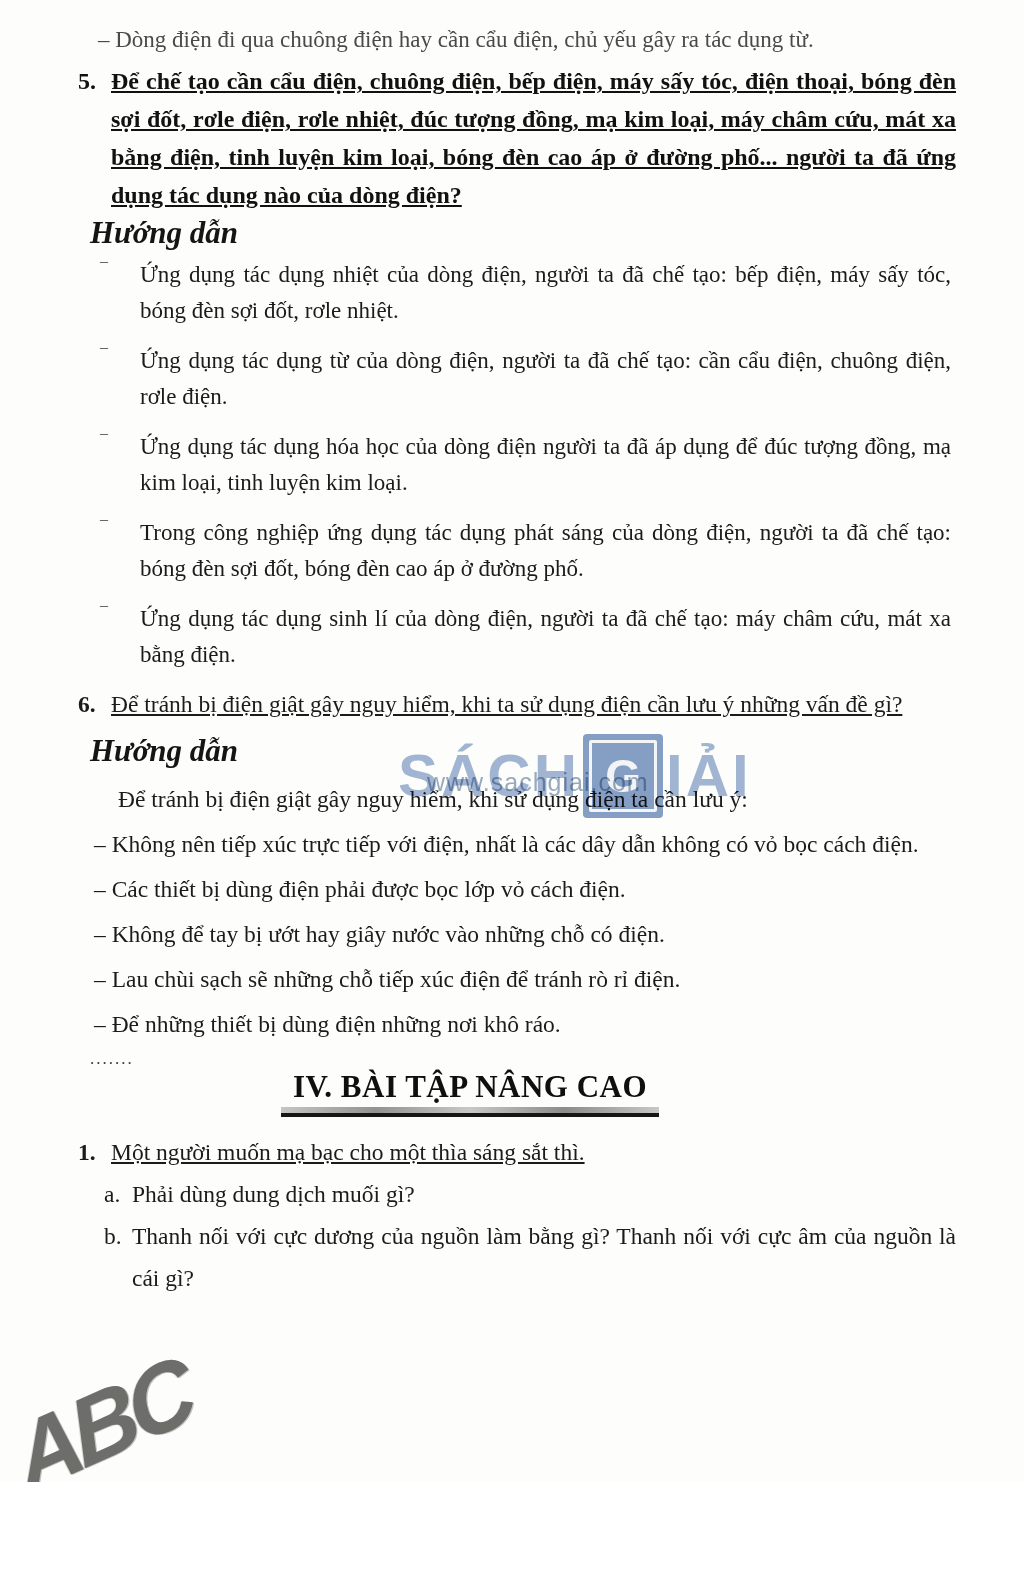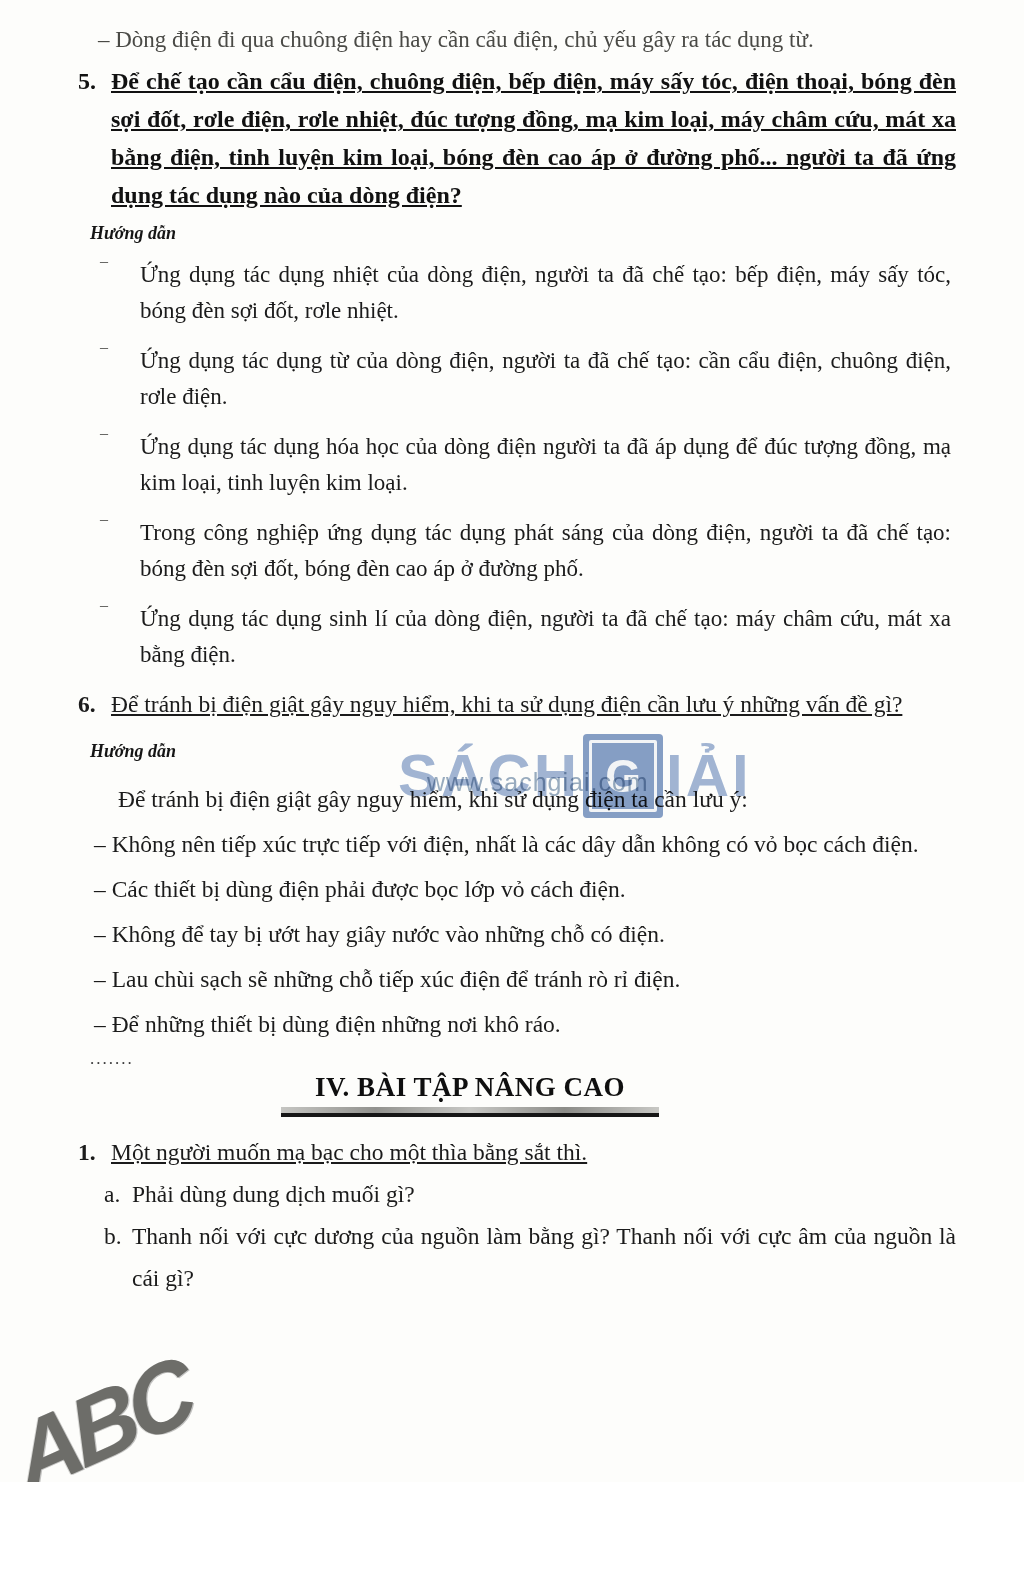--- a/index.html
+++ b/index.html
@@ -19,21 +19,21 @@
   }
 
   
   .qitem{display:flex;margin-left:2px;}
   .qnum{flex:0 0 33px;font-weight:bold;}
   .qtext{flex:1;margin:0;text-align:justify;text-decoration:underline;}
   .q5{margin-top:2px;font-size:24px;line-height:38px;font-weight:bold;color:#111;}
   .q6{margin-top:6px;font-size:23.5px;line-height:40px;}
 
   .guide-heading{
-    margin:4px 0 0 14px;font-size:18px;line-height:30px;
+    margin:4px 0 0 14px;font-size:31px;line-height:30px;
     font-weight:bold;font-style:italic;color:#151515;
   }
   .gh2{margin-top:12px;}
 
   
   .g1-list{margin-top:4px;}
   .g1b{display:flex;margin:0 0 4px 24px;}
   .g1b .dash{flex:0 0 35px;color:#4e4e4a;}
   .g1b .txt{flex:1;margin:5px;text-align:justify;font-size:23px;line-height:36px;}
 
@@ -45,21 +45,21 @@
   
   .g2-list{margin-top:4px;}
   .g2b{
     margin:0 0 5px 18px;padding-left:26px;text-indent:-26px;
     font-size:23.5px;line-height:40px;text-align:justify;
   }
 
   .ellipsis{margin:6px 0 0 14px;font-size:17px;letter-spacing:2px;color:#3c3c3c;line-height:18px;}
 
   .sec-heading{
-    margin:2px 0 0 0;text-align:center;font-size:27px;line-height:34px;
+    margin:2px 0 0 0;text-align:center;font-size:31px;line-height:34px;
     font-weight:bold;color:#0f0f0f;letter-spacing:0.5px;
     transform:translateX(-46px);
   }
   .sec-underline{
     width:378px;height:6px;margin:3px auto 0;
     background:linear-gradient(90deg,rgba(130,130,125,.45),rgba(75,75,70,.6),rgba(120,120,115,.4),rgba(70,70,65,.62),rgba(135,135,130,.45));
     border-bottom:4px solid #161616;
     transform:translateX(-46px);
   }
 
@@ -167,21 +167,21 @@
     </div>
 
     <p class="ellipsis">.......</p>
 
     <h2 class="sec-heading">IV. BÀI TẬP NÂNG CAO</h2>
     <div class="sec-underline"></div>
 
 
     <div class="qitem ex1">
       <span class="qnum">1.</span>
-      <p class="qtext">Một người muốn mạ bạc cho một thìa bằng sắt thì.</p>
+      <p class="qtext">Một người muốn mạ bạc cho một thìa sáng sắt thì.</p>
     </div>
 
     <div class="sub">
       <span class="sub-label">a.</span>
       <p class="sub-text">Phải dùng dung dịch muối gì?</p>
     </div>
 
     <div class="sub">
       <span class="sub-label">b.</span>
       <p class="sub-text">Thanh nối với cực dương của nguồn làm bằng gì? Thanh nối với cực âm của nguồn là cái gì?</p>

